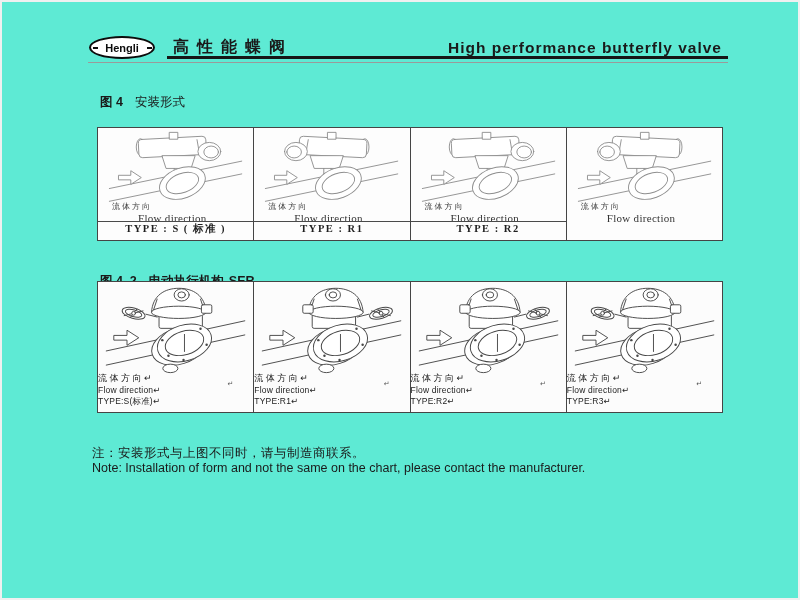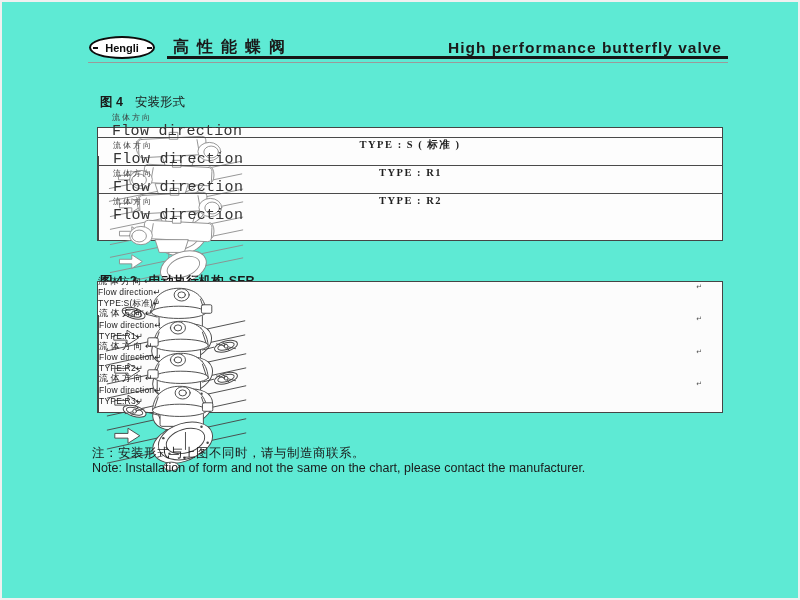--- a/index.html
+++ b/index.html
@@ -21,32 +21,32 @@
   .cap{position:absolute;left:100px;font-size:12.5px;line-height:13.5px;white-space:pre;}
   .cap1{top:69px;} .cap2{top:246px;line-height:14px;}
   .cap .lbl{font-weight:bold;margin-right:12px;}
   .cap .lbl.sm{margin-right:5px;}
   .cap .code{font-weight:bold;margin-left:5px;}
   .cap .en{font-weight:bold;}
   .cap .t-bold{font-weight:bold;}
 
   
   .fig{position:absolute;left:97px;width:626px;display:flex;border:1px solid #454545;
-       background:#fdfdfd;box-sizing:border-box;flex-direction:column;}
+       background:#fdfdfd;box-sizing:border-box;}
   .fig1{top:127px;height:114px;}
   .fig2{top:281px;height:132px;background:#fcfcfc;}
   .panel{position:relative;flex:1 1 0;min-width:0;}
   .panel + .panel{border-left:1px solid #454545;}
   .draw{position:absolute;display:block;}
   .fig1 .draw{left:5px;top:3px;width:146px;height:84px;color:#8d8d8d;}
   .fig2 .draw{left:3px;top:3px;width:150px;height:98px;color:#474747;}
 
   .flow1{position:absolute;left:14px;bottom:16px;color:#3a3a3a;}
   .flow1 .cn{font-size:8px;letter-spacing:2px;}
-  .flow1 .en{font-family:Liberation Mono, monospace;font-size:15px;letter-spacing:.3px;color:#333;}
+  .flow1 .en{font-family:Liberation Serif, serif;font-size:11px;letter-spacing:.3px;color:#333;margin-left:26px;}
   .typerow{position:absolute;left:0;right:0;bottom:5px;height:13px;border-top:1px solid #4a4a4a;
            text-align:center;font-family:"Liberation Serif","DejaVu Serif",serif;font-size:10.5px;
            font-weight:bold;letter-spacing:1.5px;line-height:13px;color:#1f1f1f;white-space:pre;}
 
   .flow2{position:absolute;left:0;bottom:5px;font-weight:normal;font-size:8.5px;line-height:1.3;
          letter-spacing:.2px;color:#222;}
   .flow2 .cn{font-size:9px;letter-spacing:2.5px;}
   .stray{position:absolute;right:20px;bottom:24px;font-size:7px;color:#555;}
 
   

